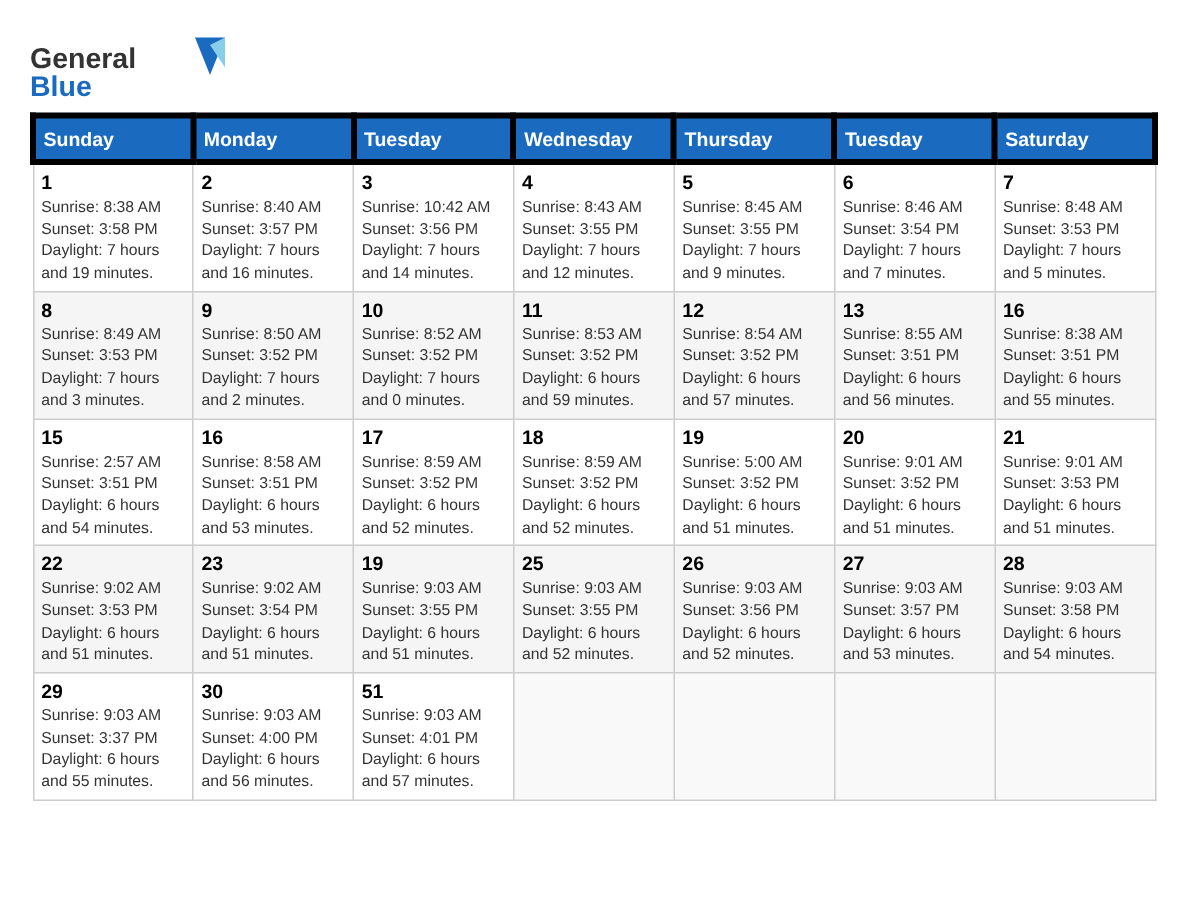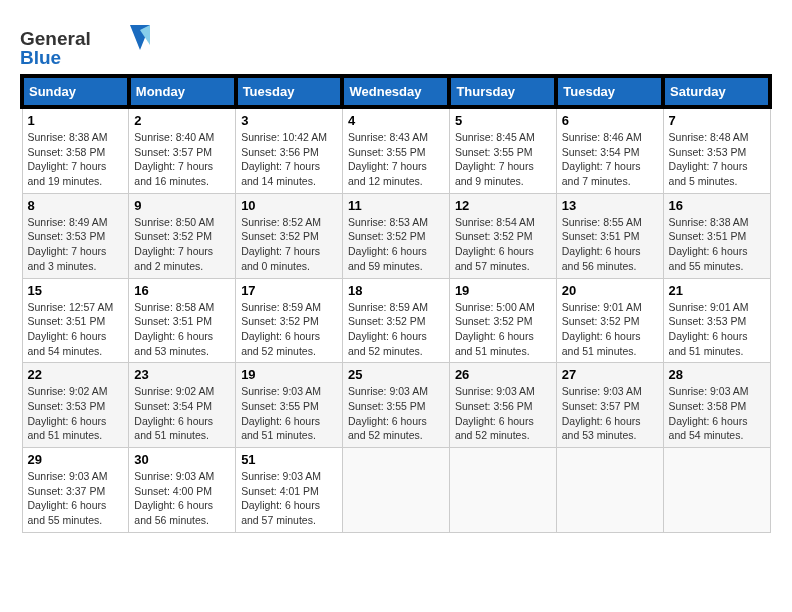--- a/index.html
+++ b/index.html
@@ -184,21 +184,21 @@
         <td>
           <span class="day-number">16</span>
           <span class="day-info">Sunrise: 8:38 AM</span><br>
           <span class="day-info">Sunset: 3:51 PM</span><br>
           <span class="day-info">Daylight: 6 hours and 55 minutes.</span>
         </td>
       </tr>
       <tr>
         <td>
           <span class="day-number">15</span>
-          <span class="day-info">Sunrise: 12:57 AM</span><br>
+          <span class="day-info">Sunrise: 2:57 AM</span><br>
           <span class="day-info">Sunset: 3:51 PM</span><br>
           <span class="day-info">Daylight: 6 hours and 54 minutes.</span>
         </td>
         <td>
           <span class="day-number">16</span>
           <span class="day-info">Sunrise: 8:58 AM</span><br>
           <span class="day-info">Sunset: 3:51 PM</span><br>
           <span class="day-info">Daylight: 6 hours and 53 minutes.</span>
         </td>
         <td>

